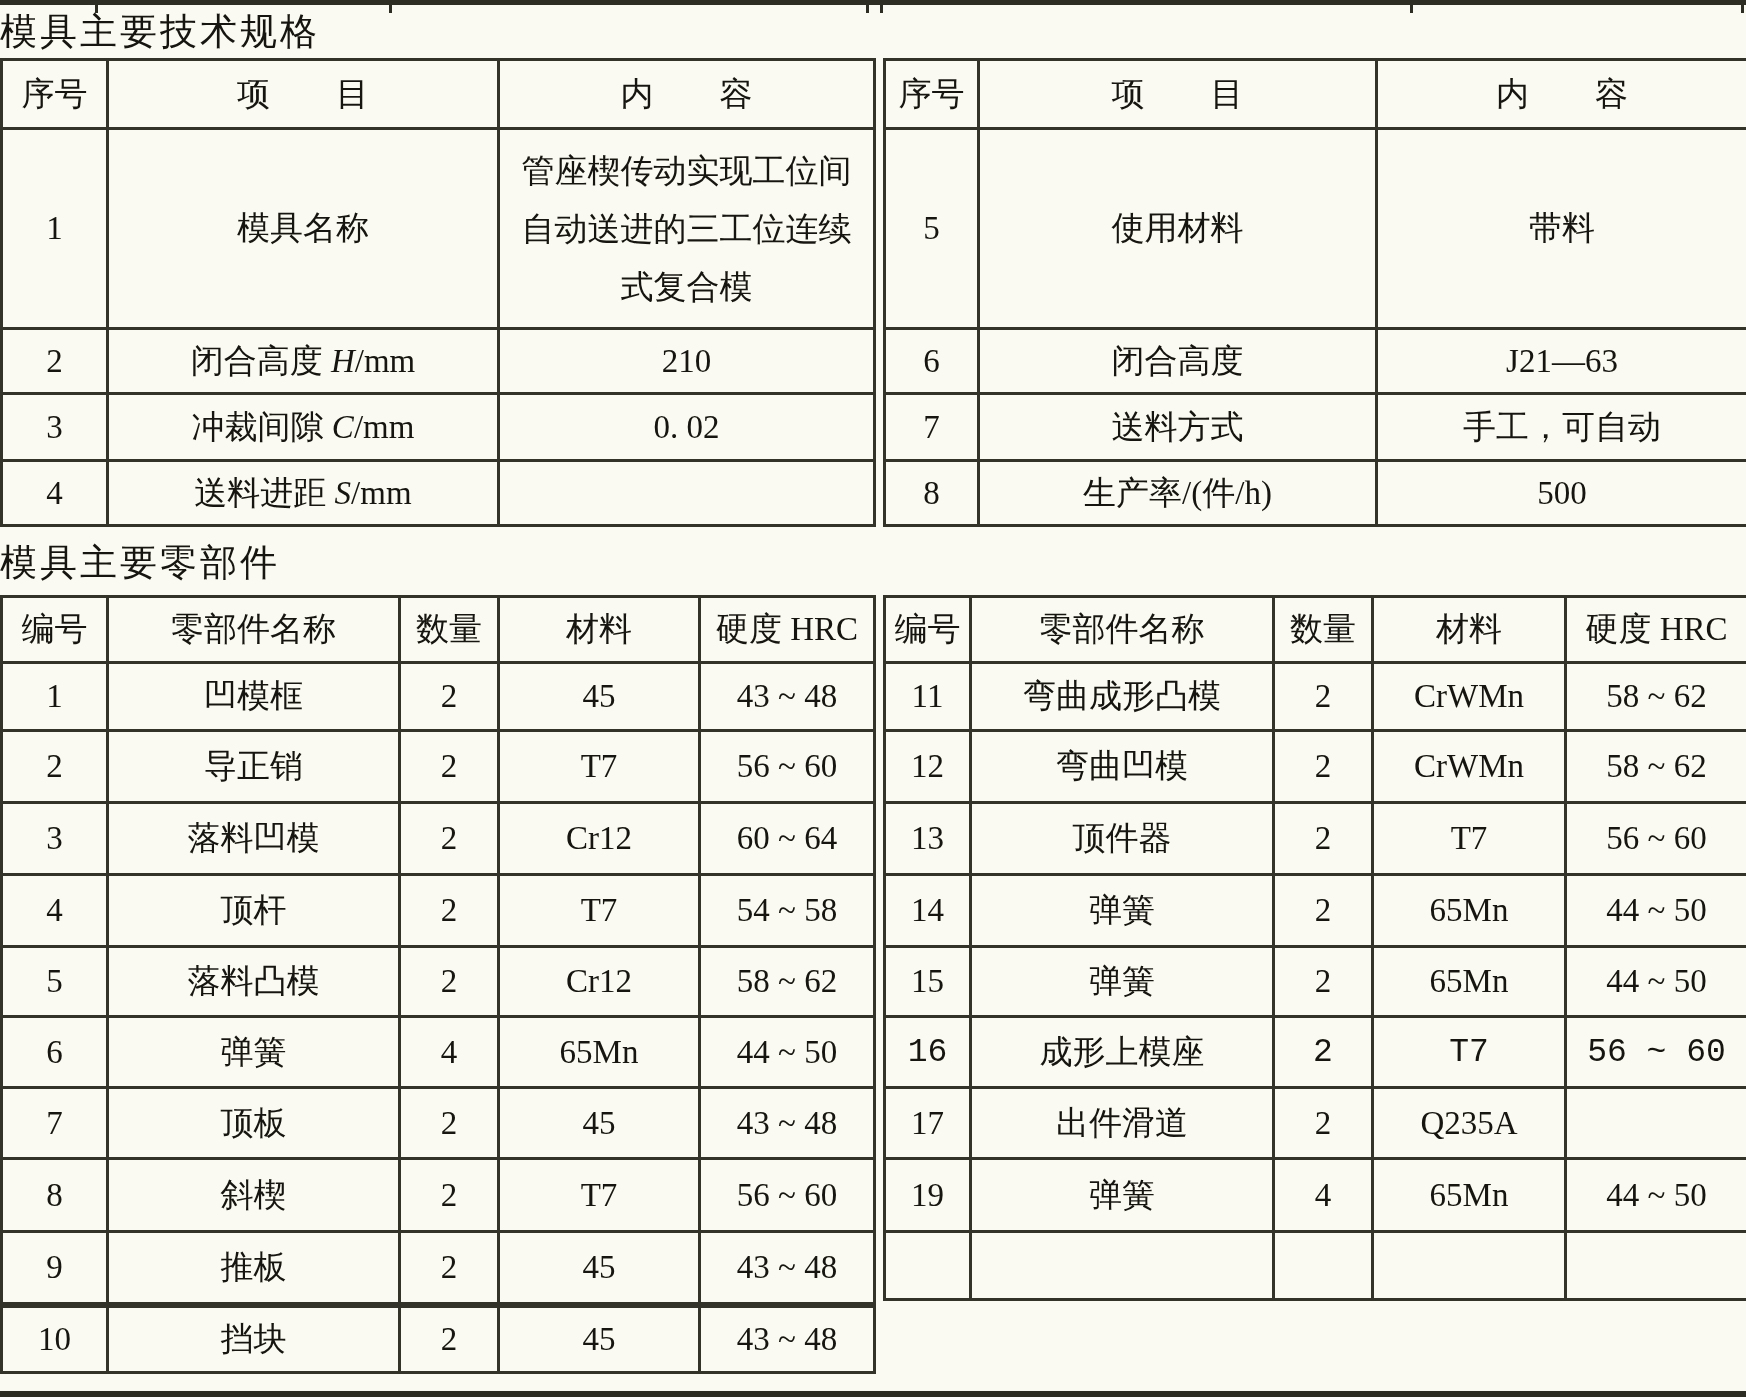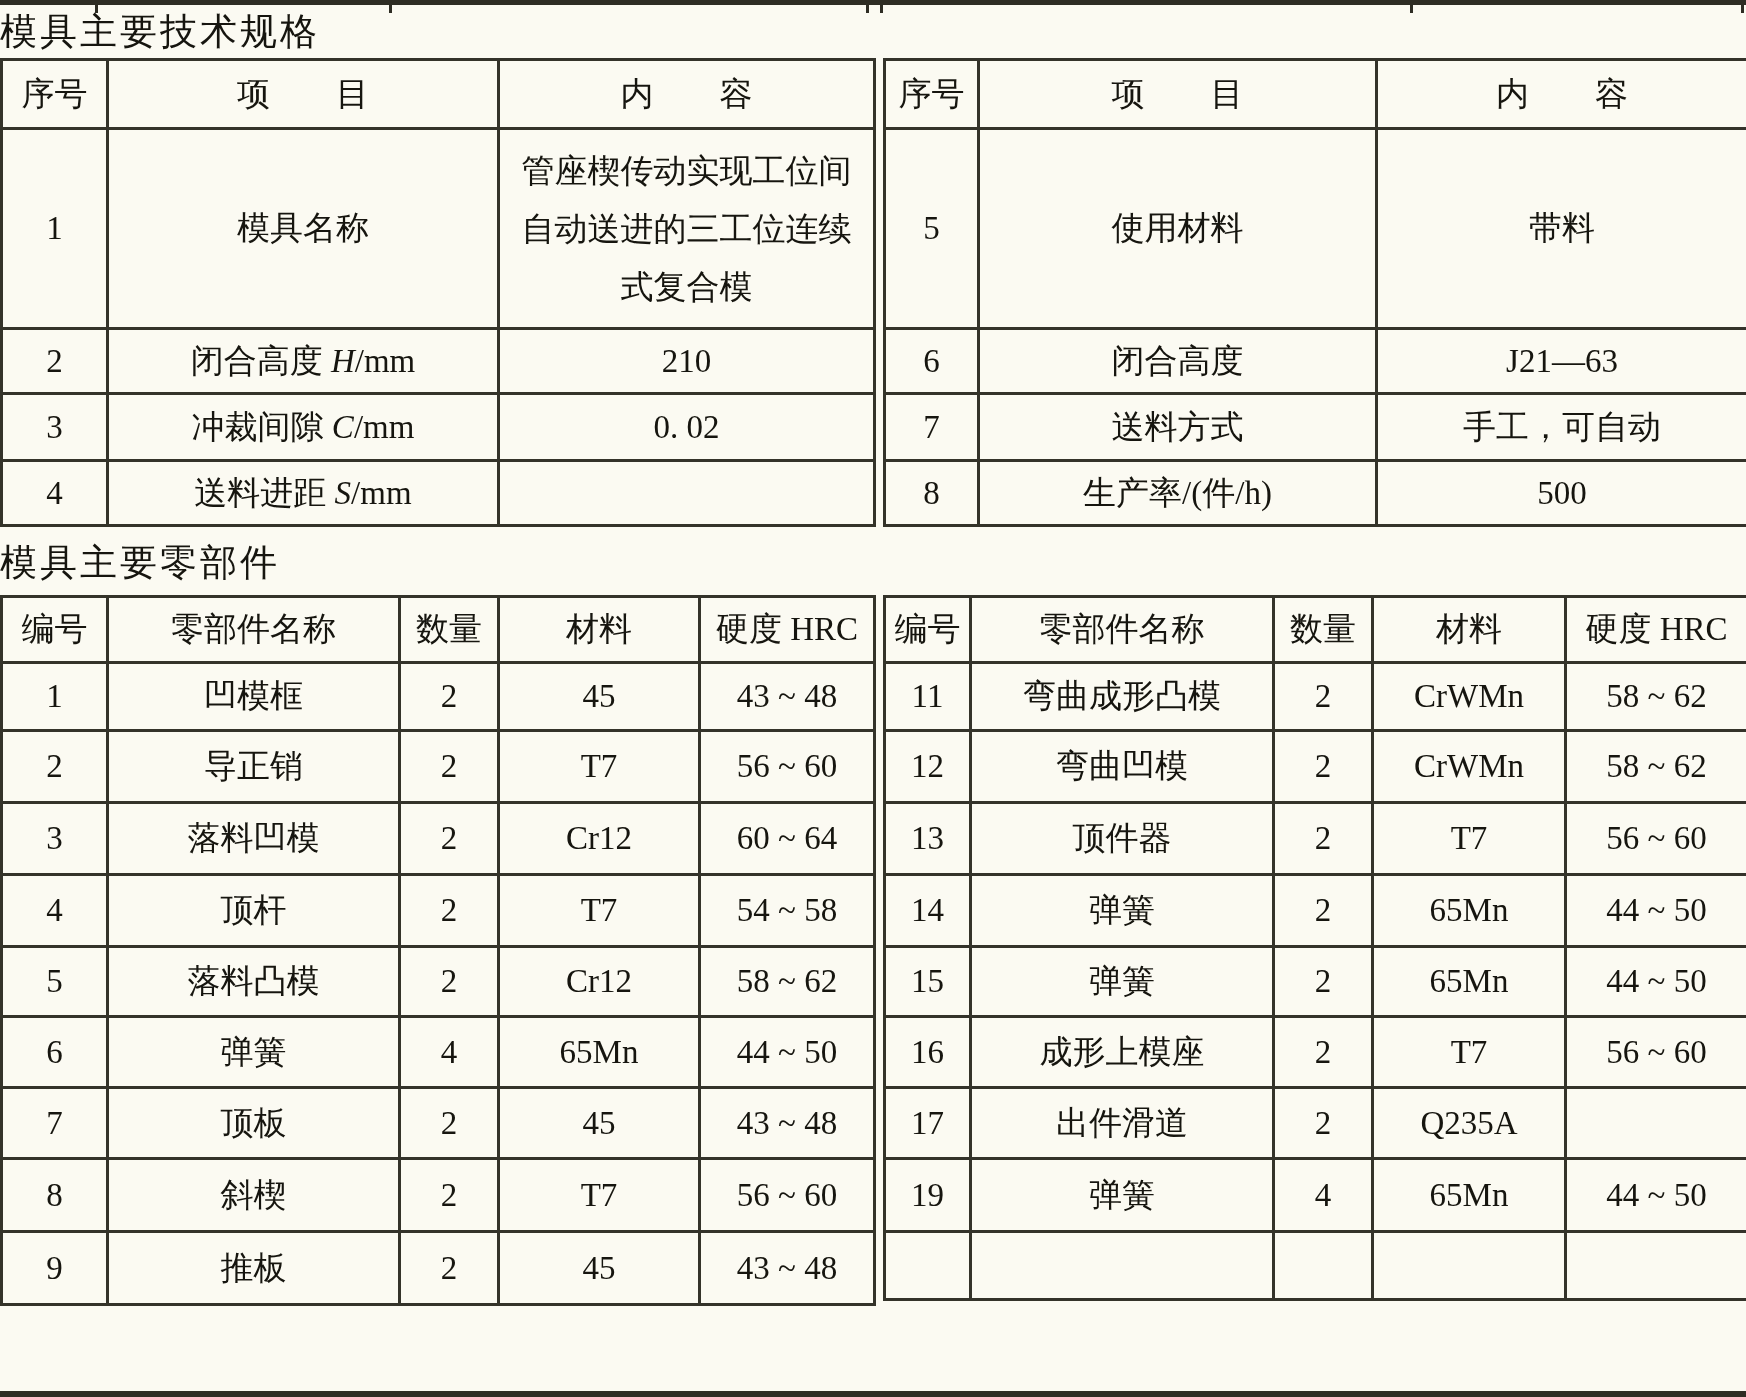--- a/index.html
+++ b/index.html
@@ -217,20 +217,27 @@
           <td>T7</td>
           <td>56 ~ 60</td>
         </tr>
         <tr style="height: 73px;">
           <td>9</td>
           <td>推板</td>
           <td>2</td>
           <td>45</td>
           <td>43 ~ 48</td>
         </tr>
+        <tr class="thick-top" style="height: 68px;">
+          <td>10</td>
+          <td>挡块</td>
+          <td>2</td>
+          <td>45</td>
+          <td>43 ~ 48</td>
+        </tr>
       </tbody>
   </table>
 
   <table class="parts-right">
     <colgroup>
         <col style="width:86px">
         <col style="width:303px">
         <col style="width:99px">
         <col style="width:193px">
         <col style="width:182px">
@@ -273,21 +280,21 @@
           <td>65Mn</td>
           <td>44 ~ 50</td>
         </tr>
         <tr style="height: 70px;">
           <td>15</td>
           <td>弹簧</td>
           <td>2</td>
           <td>65Mn</td>
           <td>44 ~ 50</td>
         </tr>
-        <tr style="height: 71px;">
+        <tr style="height: 71px; font-family: Liberation Mono, monospace;">
           <td>16</td>
           <td>成形上模座</td>
           <td>2</td>
           <td>T7</td>
           <td>56 ~ 60</td>
         </tr>
         <tr style="height: 71px; margin-left: 28px;">
           <td>17</td>
           <td>出件滑道</td>
           <td>2</td>

